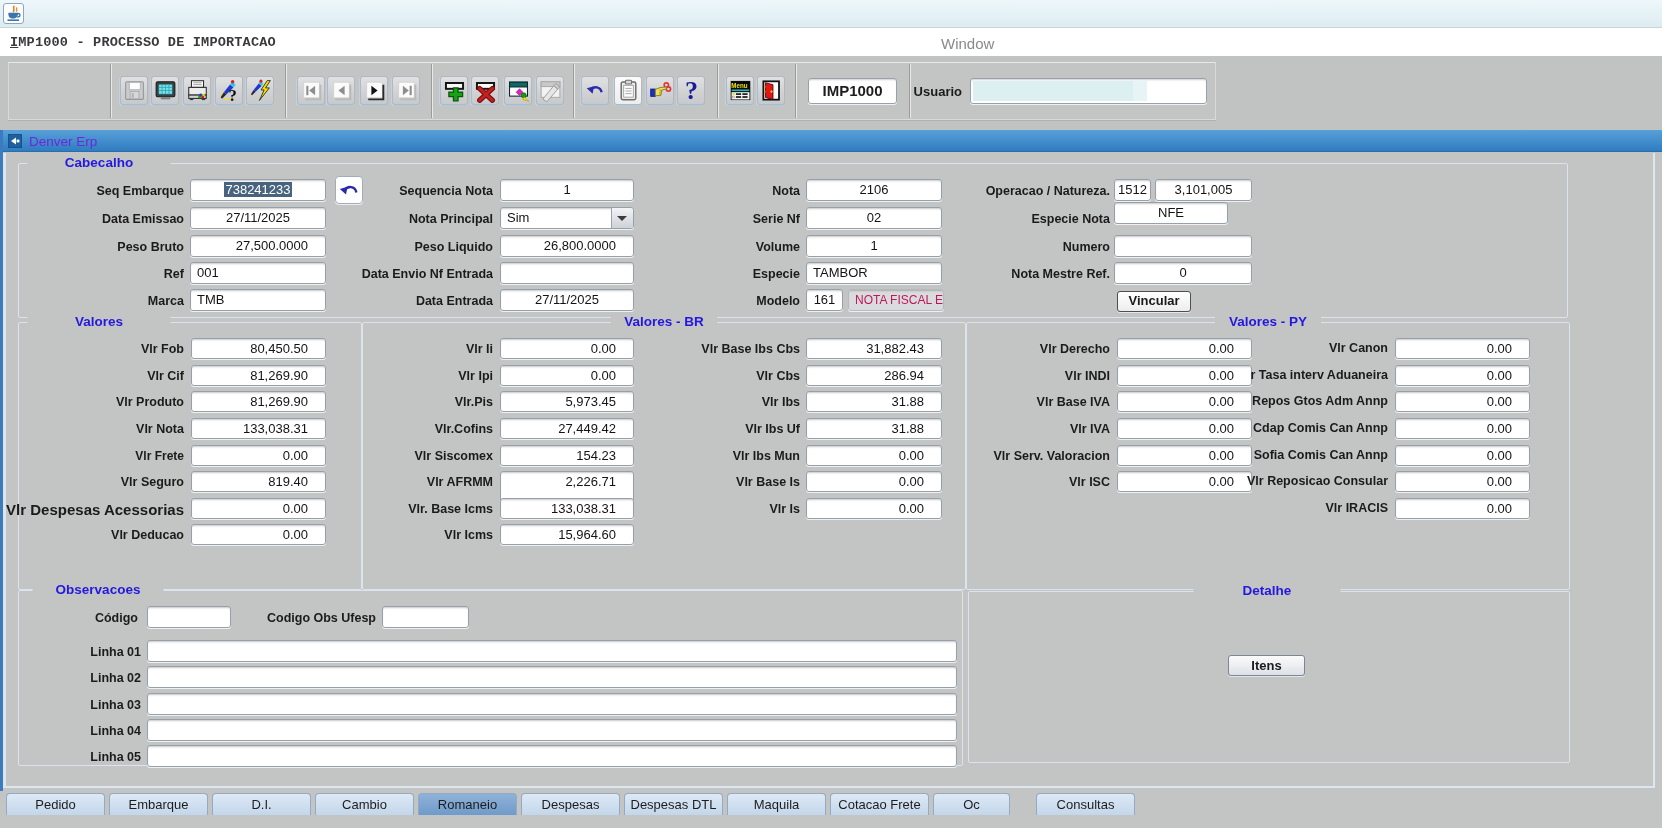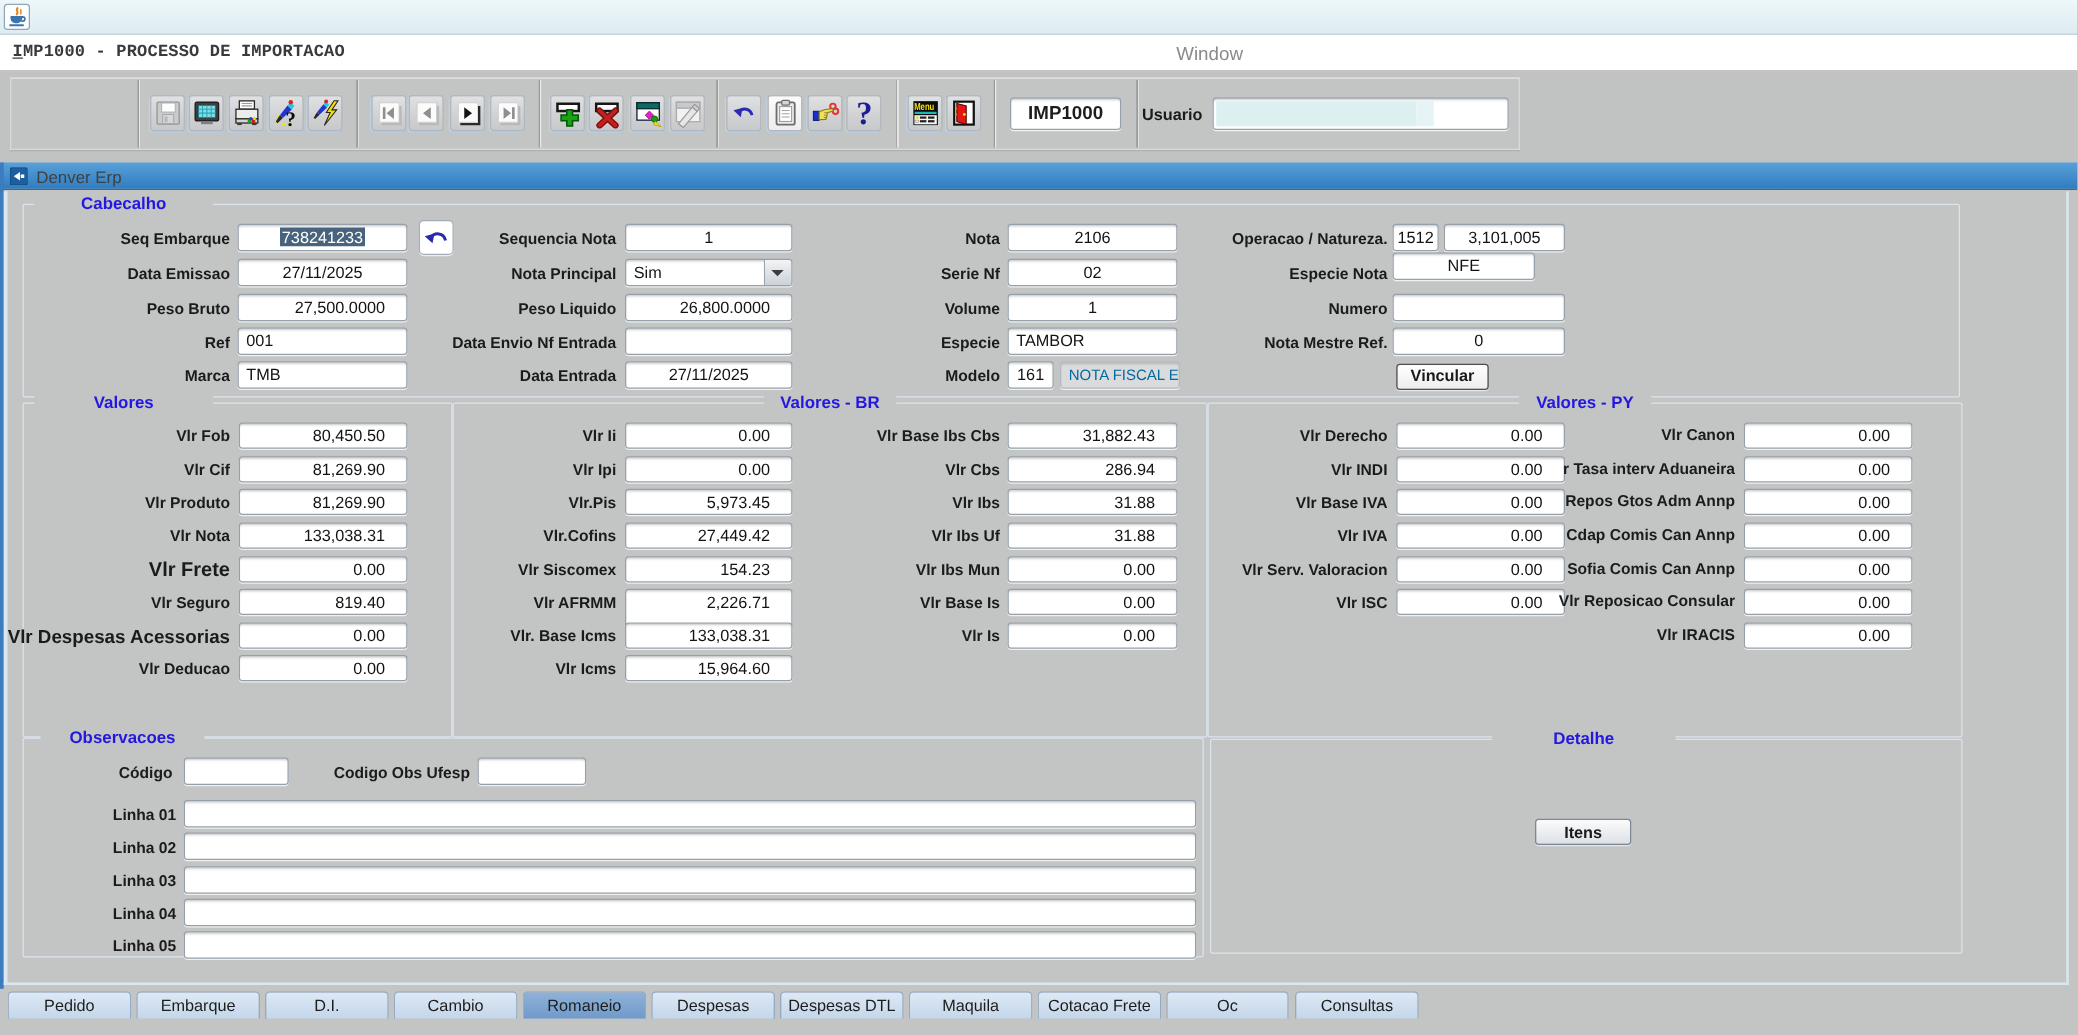--- a/index.html
+++ b/index.html
@@ -3,21 +3,21 @@
 *{margin:0;padding:0;box-sizing:border-box}
 html,body{width:1662px;height:828px;overflow:hidden}
 body{position:relative;font-family:"Liberation Sans",sans-serif;background:#c3c4c4}
 .ab{position:absolute}
 .fld{position:absolute;background:#fff;border:1px solid #95a0aa;border-radius:3px;
  box-shadow:0 1px 0 rgba(255,255,255,.75), inset 0 2px 2px -1px rgba(0,0,0,.22);
  font-size:13px;color:#131313;white-space:nowrap;overflow:hidden}
 .fld.c{text-align:center}
 .fld.r{text-align:right;padding-right:17px}
 .fld.l{text-align:left;padding-left:6px}
-.fld.dis{background:#dadbdc;color:#0369a1;border-color:#b4bac0;font-size:12px}
+.fld.dis{background:#dadbdc;color:#be185d;border-color:#b4bac0;font-size:12px}
 .lab{position:absolute;font-size:12.5px;font-weight:bold;color:#1b1b1b;white-space:nowrap}
 .clip{position:absolute;overflow:hidden}
 .clip span{position:absolute;right:0;top:0;font-size:12.5px;font-weight:bold;color:#1b1b1b;white-space:nowrap}
 .fs{position:absolute;border:1px solid #dbe4ee;border-radius:2px}
 .gt{position:absolute;font-size:13.5px;font-weight:bold;color:#2418e0;background:#c3c4c4;transform:translateX(-50%);line-height:14px;white-space:nowrap}
 .tbtn{position:absolute;width:28px;height:29px;border:1px solid #b2b8be;border-radius:3px;
  background:linear-gradient(#e0e1e2,#cfd1d3 60%,#c7c9cb);box-shadow:0 2px 0 -1px #accbe8,-1px 1px 0 #bfd3e8;}
 .tbtn svg{position:absolute;left:1px;top:1px;width:25px;height:25px}
 .sep{position:absolute;width:2px;background:linear-gradient(90deg,#9b9b9b 50%,#e9e9e9 50%)}
 .tab{position:absolute;top:793px;height:22px;border:1px solid #93a9c4;border-bottom:none;
@@ -222,21 +222,21 @@
 <div class="ab" style="left:1px;top:130px;width:1661px;height:22px;background:linear-gradient(#58a0d8,#2f7cc0);border-bottom:1px solid #2a6dad"></div>
 <div class="ab" style="left:0;top:130px;width:3px;height:661px;background:#3a7cbd"></div>
 <div class="ab" style="left:3px;top:153px;width:3px;height:635px;background:#dde6ee"></div>
 <div class="ab" style="left:1653px;top:153px;width:2px;height:635px;background:#dde6ee"></div>
 <div class="ab" style="left:3px;top:786px;width:1652px;height:2px;background:#dde6ee"></div>
 <div class="ab" style="left:8px;top:134px;width:14px;height:14px"><svg width="14" height="14" viewBox="0 0 14 14">
 <rect x="0" y="0" width="14" height="14" rx="2" fill="#1d5fa0" stroke="#11477c"></rect>
 <polygon points="3,7 8,3.6 8,10.4" fill="#fff"></polygon>
       <rect x="8.6" y="5.6" width="2.8" height="2.8" fill="#fff"></rect>
     </svg></div>
-<div class="ab" style="left:29px;top:134px;font-size:13.5px;color:#404040">Denver Erp</div>
+<div class="ab" style="left:29px;top:134px;font-size:13.5px;color:#6d28d9">Denver Erp</div>
 <div class="fs" style="left:18px;top:163px;width:1550px;height:155px"></div>
 <div class="fs" style="left:18px;top:322px;width:344px;height:268px"></div>
 <div class="fs" style="left:362px;top:322px;width:604px;height:268px"></div>
 <div class="fs" style="left:966px;top:322px;width:604px;height:268px"></div>
 <div class="fs" style="left:18px;top:590px;width:945px;height:176px"></div>
 <div class="fs" style="left:968px;top:591px;width:602px;height:172px"></div>
 <div class="gt" style="left:99px;top:156px;width:143px;text-align:center">Cabecalho</div>
 <div class="gt" style="left:99px;top:315px;width:143px;text-align:center">Valores</div>
 <div class="gt" style="left:664px;top:315px;width:106px;text-align:center">Valores - BR</div>
 <div class="gt" style="left:1268px;top:315px;width:106px;text-align:center">Valores - PY</div>
@@ -292,21 +292,21 @@
 <div class="fld c" style="left:1114px;top:262px;width:138px;height:22px;line-height:20px">0</div>
 <div class="btn" style="left:1117px;top:291px;width:74px;height:21px;line-height:18px;border:1.5px solid #4f4f4f;background:linear-gradient(#ffffff,#ededed)">Vincular</div>
 <div class="lab" style="right:1478px;top:339px;line-height:21px;font-size:12.5px">Vlr Fob</div>
 <div class="fld r" style="left:191px;top:338px;width:135px;height:21px;line-height:19px">80,450.50</div>
 <div class="lab" style="right:1478px;top:366px;line-height:21px;font-size:12.5px">Vlr Cif</div>
 <div class="fld r" style="left:191px;top:365px;width:135px;height:21px;line-height:19px">81,269.90</div>
 <div class="lab" style="right:1478px;top:392px;line-height:21px;font-size:12.5px">Vlr Produto</div>
 <div class="fld r" style="left:191px;top:391px;width:135px;height:21px;line-height:19px">81,269.90</div>
 <div class="lab" style="right:1478px;top:419px;line-height:21px;font-size:12.5px">Vlr Nota</div>
 <div class="fld r" style="left:191px;top:418px;width:135px;height:21px;line-height:19px">133,038.31</div>
-<div class="lab" style="right:1478px;top:446px;line-height:21px;font-size:16px">Vlr Frete</div>
+<div class="lab" style="right:1478px;top:446px;line-height:21px;font-size:12px">Vlr Frete</div>
 <div class="fld r" style="left:191px;top:445px;width:135px;height:21px;line-height:19px">0.00</div>
 <div class="lab" style="right:1478px;top:472px;line-height:21px;font-size:12.5px">Vlr Seguro</div>
 <div class="fld r" style="left:191px;top:471px;width:135px;height:21px;line-height:19px">819.40</div>
 <div class="lab" style="right:1478px;top:499px;line-height:21px;font-size:15px">Vlr Despesas Acessorias</div>
 <div class="fld r" style="left:191px;top:498px;width:135px;height:21px;line-height:19px">0.00</div>
 <div class="lab" style="right:1478px;top:525px;line-height:21px;font-size:12.5px">Vlr Deducao</div>
 <div class="fld r" style="left:191px;top:524px;width:135px;height:21px;line-height:19px">0.00</div>
 <div class="lab" style="right:1169px;top:339px;line-height:21px;font-size:12.5px">Vlr Ii</div>
 <div class="fld r" style="left:500px;top:338px;width:134px;height:21px;line-height:19px">0.00</div>
 <div class="lab" style="right:1169px;top:366px;line-height:21px;font-size:12.5px">Vlr Ipi</div>
@@ -394,13 +394,13 @@
 <div class="btn" style="left:1228px;top:655px;width:77px;height:21px;line-height:19px;background:linear-gradient(#fbfbfb,#dde1e6)">Itens</div>
 <div class="tab" style="left:6px;width:99px">Pedido</div>
 <div class="tab" style="left:109px;width:99px">Embarque</div>
 <div class="tab" style="left:212px;width:99px">D.I.</div>
 <div class="tab" style="left:315px;width:99px">Cambio</div>
 <div class="tab sel" style="left:418px;width:99px">Romaneio</div>
 <div class="tab" style="left:521px;width:99px">Despesas</div>
 <div class="tab" style="left:624px;width:99px">Despesas DTL</div>
 <div class="tab" style="left:727px;width:99px">Maquila</div>
 <div class="tab" style="left:830px;width:99px">Cotacao Frete</div>
-<div class="tab" style="left:933px;width:98px">Oc</div>
+<div class="tab" style="left:933px;width:77px">Oc</div>
 <div class="tab" style="left:1036px;width:99px">Consultas</div>
 </body></html>

